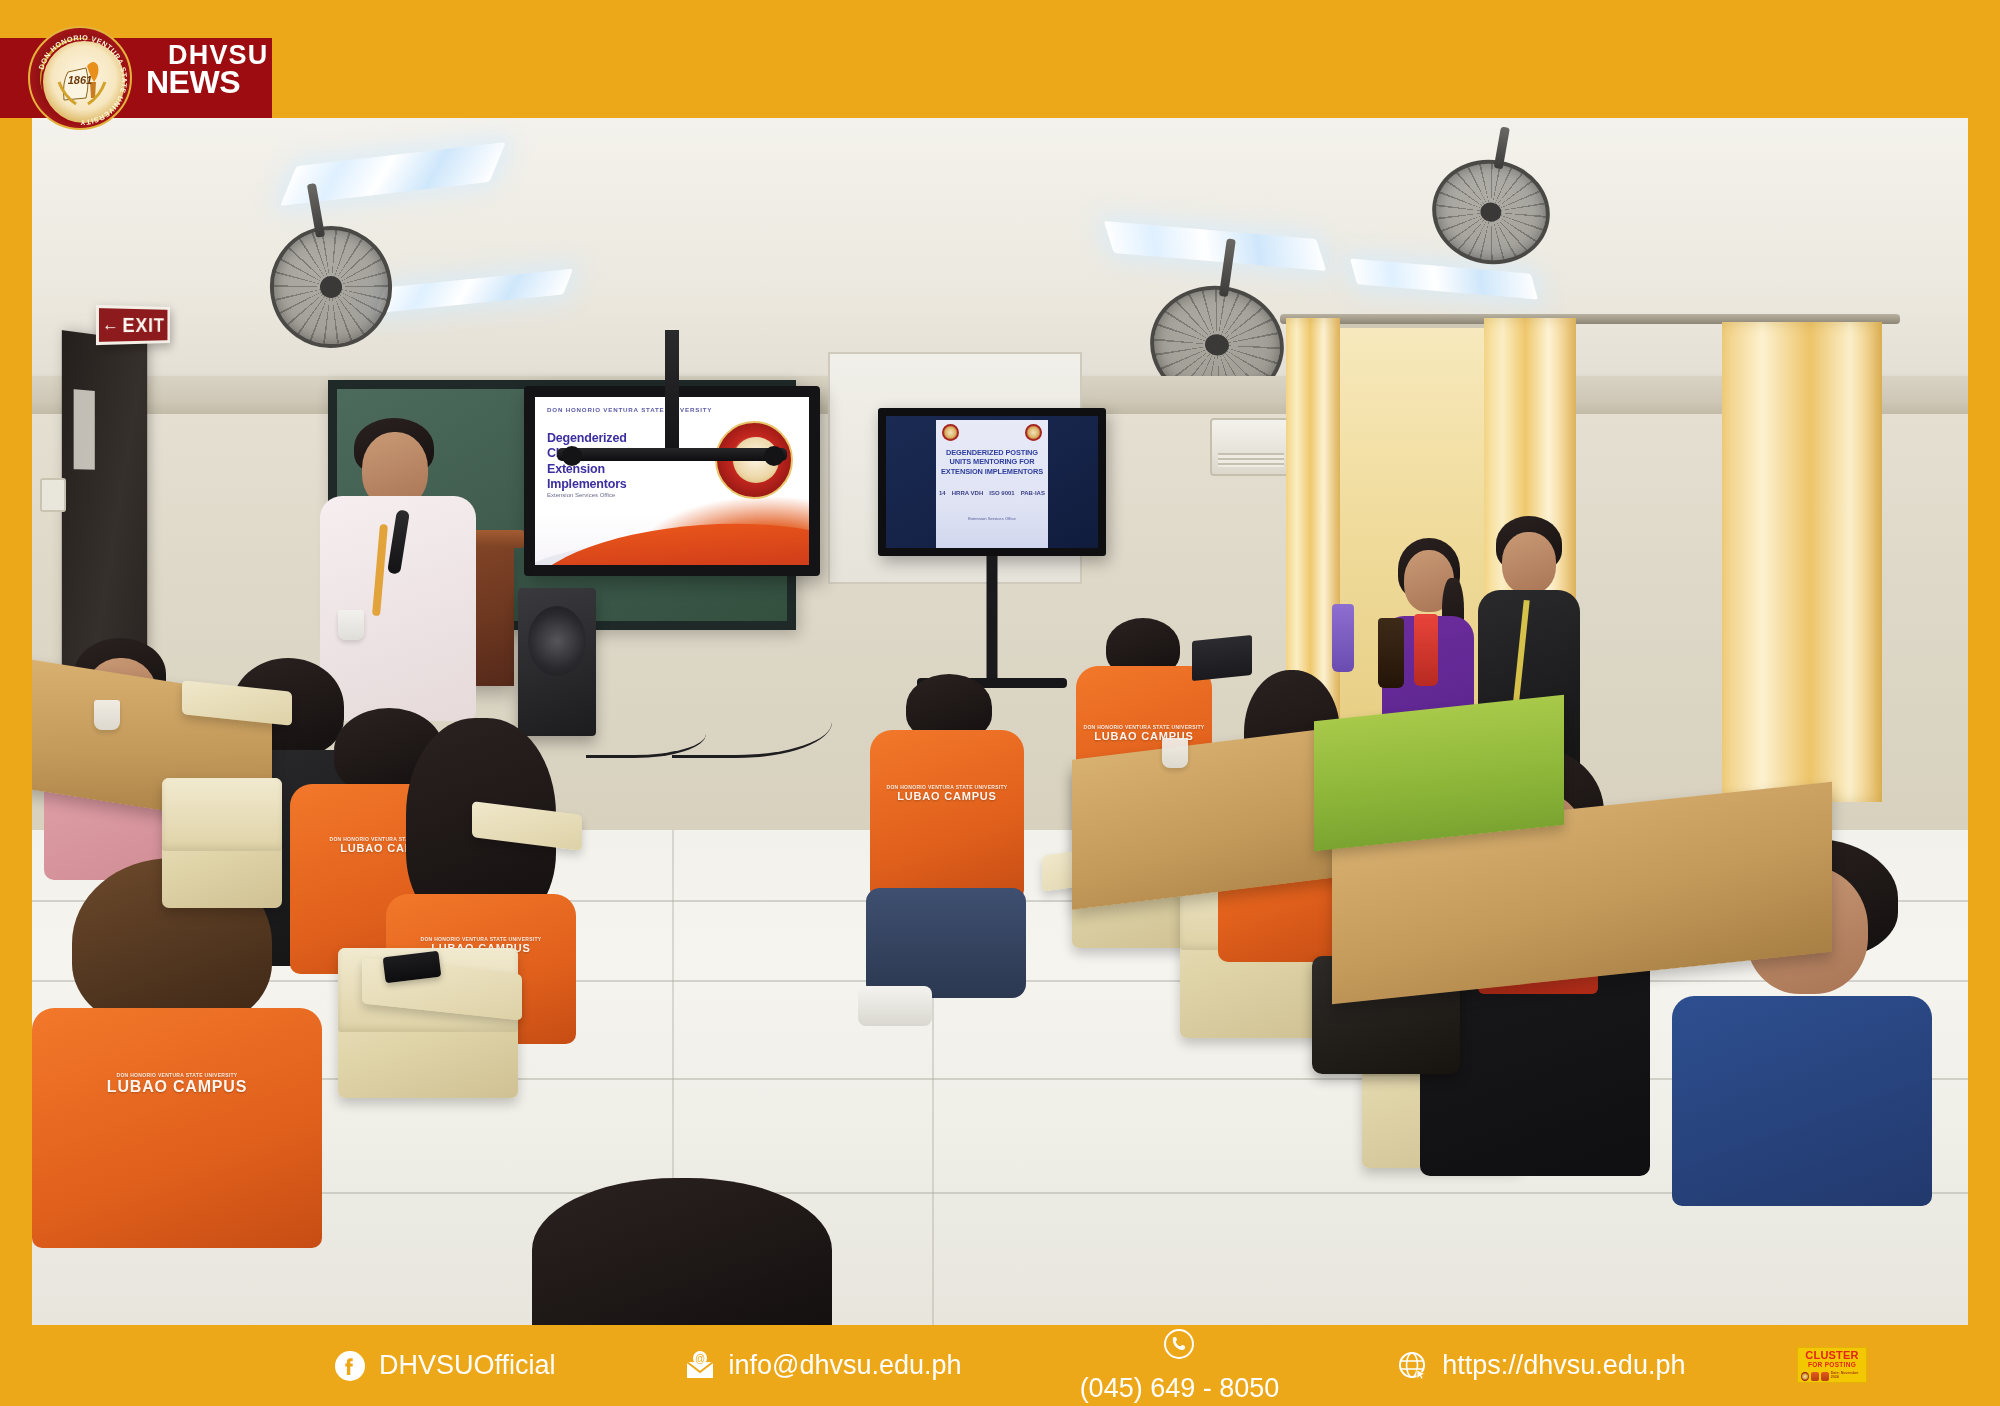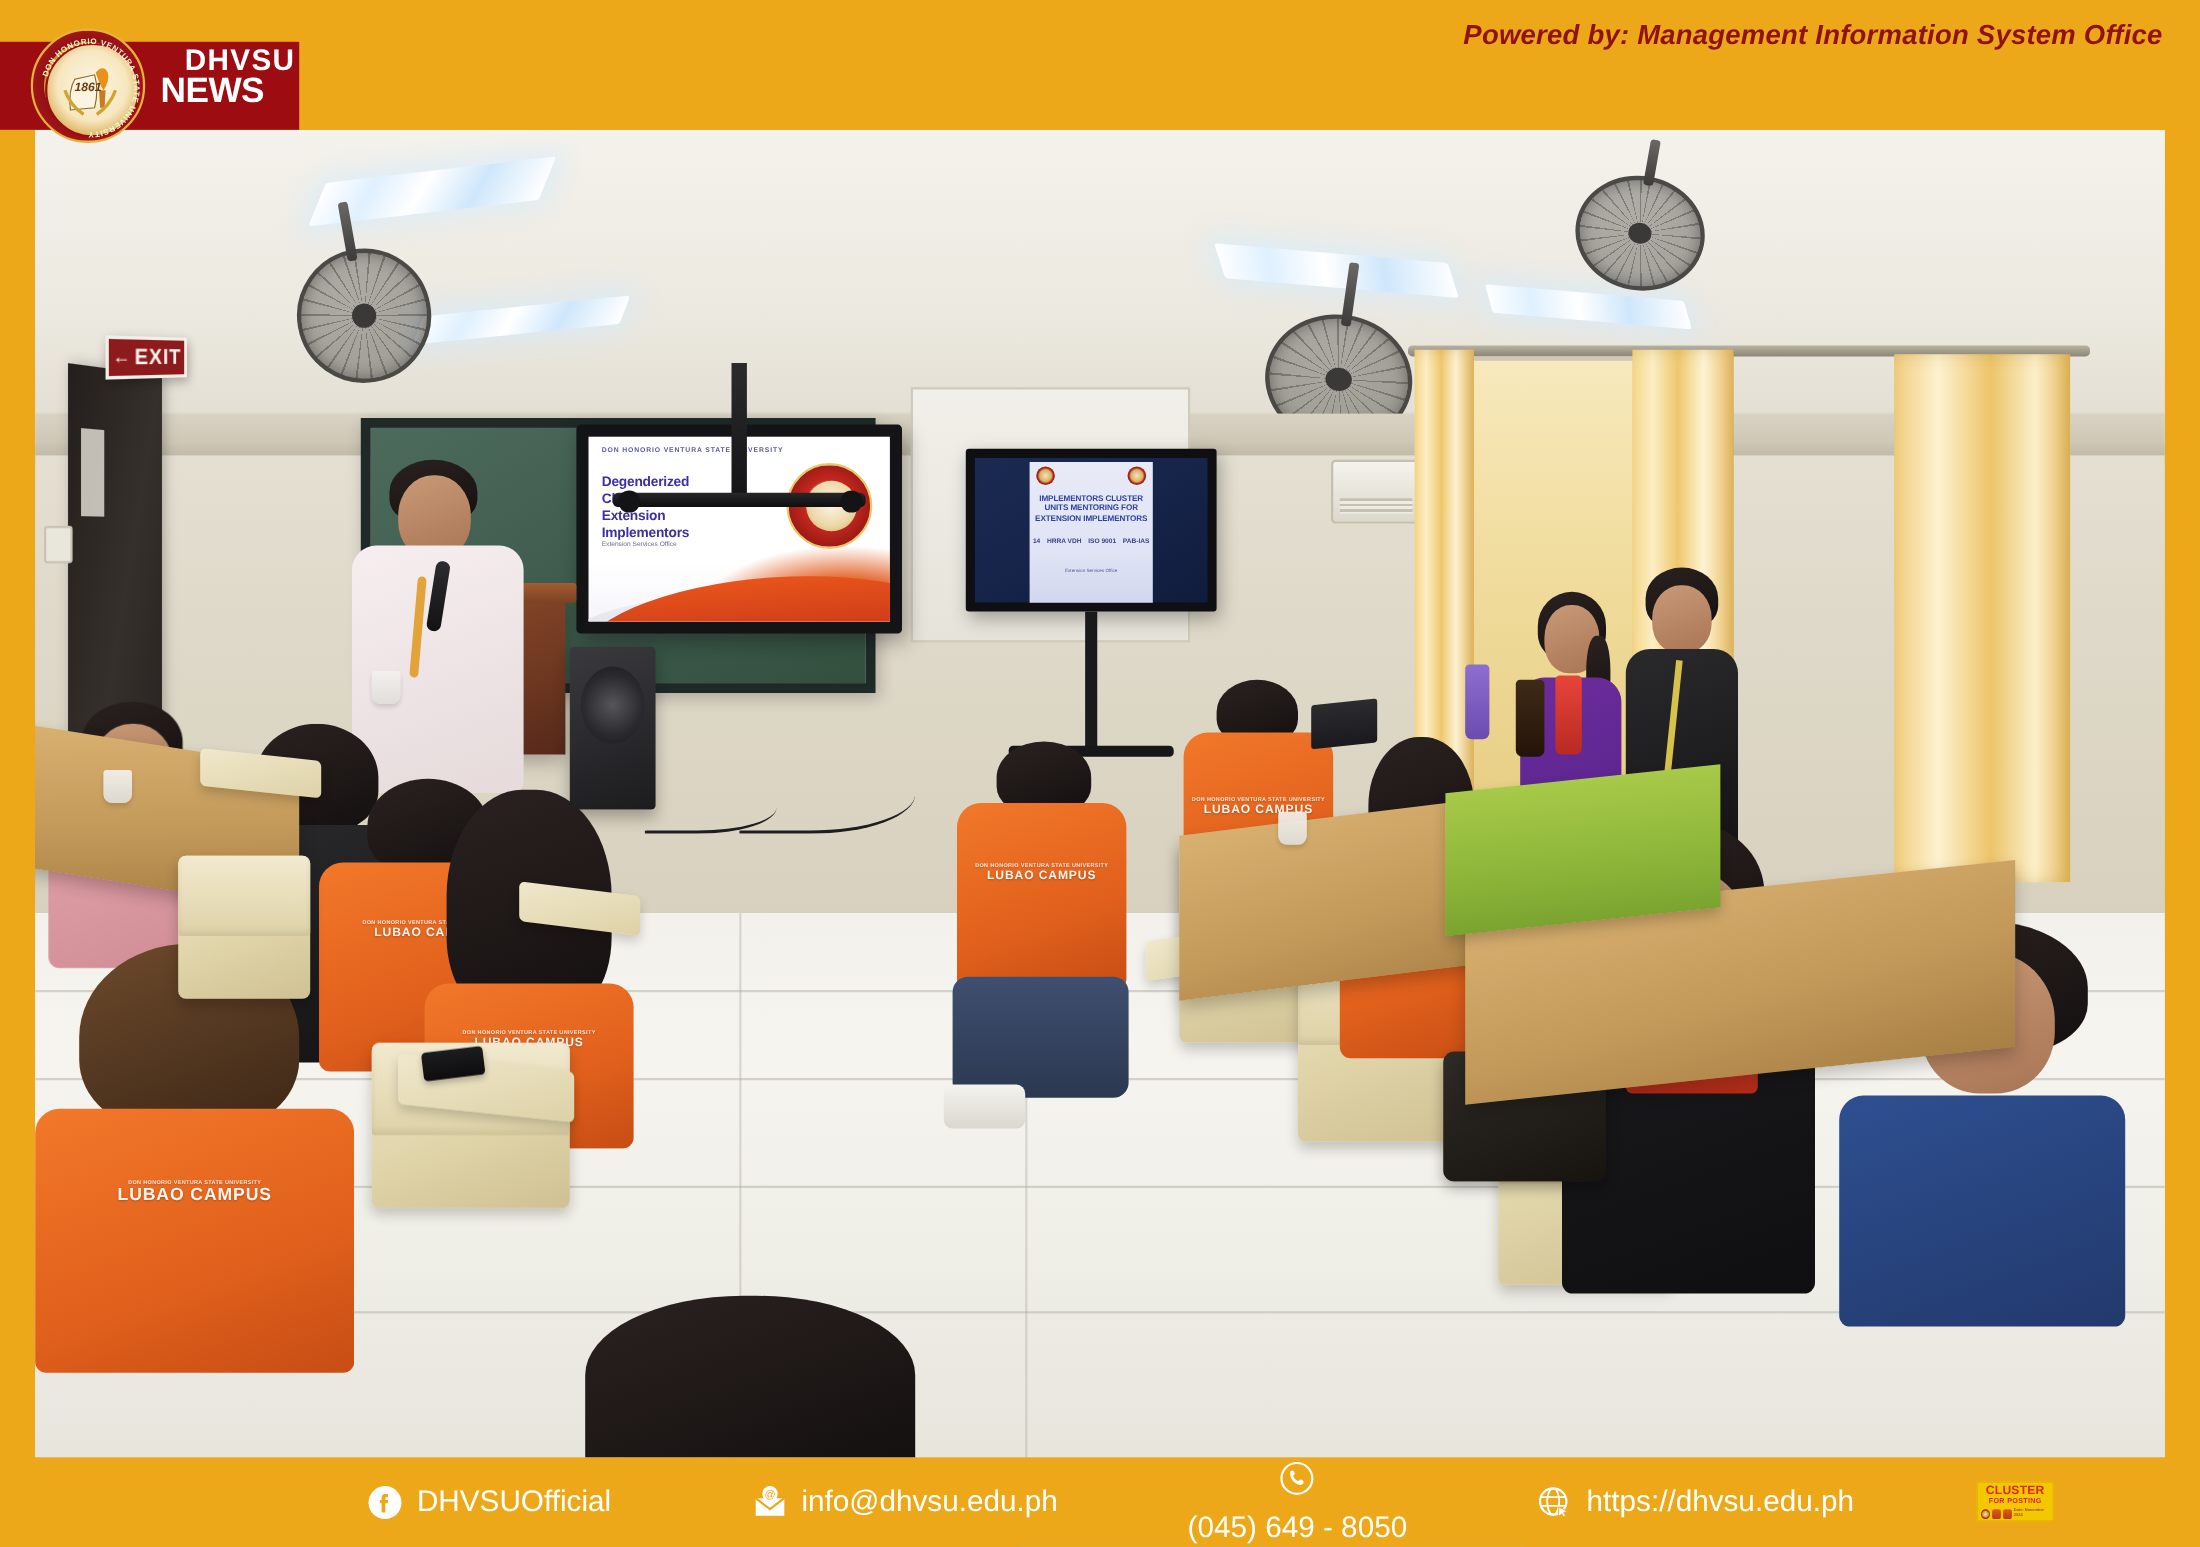--- a/index.html
+++ b/index.html
@@ -544,23 +544,20 @@
   .approved .mini { width: 9px; height: 9px; border-radius: 50%;
     background: radial-gradient(circle,#f6e2b4 0%,#cf9c33 45%,#a4201a 62%,#791210 100%); }
   .approved .mini.sq { border-radius: 2px; background: linear-gradient(#e05a1c,#b93d13); }
   .approved .adate { font-size: 3.6px; color: #a8410f; font-weight: 700; }
 </style>
 </head>
 <body>
 
 <div class="card">
 
-  <div class="topbar">
-    <div class="powered-by">Powered by: Management Information System Office</div>
-  </div>
 
   <div class="news-badge">
     <div class="seal">
       <svg class="seal-ring-text" viewBox="0 0 104 104">
         <defs>
             <path id="ringp" d="M 52,52 m -40,0 a 40,40 0 1,1 80,0 a 40,40 0 1,1 -80,0"></path>
           </defs>
         <text><textPath href="#ringp" startOffset="4%">DON HONORIO VENTURA STATE UNIVERSITY</textPath></text>
       </svg>
       <svg class="seal-inner-emblem" viewBox="0 0 52 56">
@@ -656,21 +653,21 @@
       <div class="caster" style="left:732px"></div>
 
       <div class="tv">
         <div class="tv-screen">
           <div class="tv-poster">
             <div class="tvp-logos">
               <span class="tvp-logo"></span>
               <span class="tvp-logo"></span>
             </div>
             <div class="tvp-title">
-              <span>IMPLEMENTORS CLUSTER</span><br>
+              <span>DEGENDERIZED POSTING</span><br>
               <span>UNITS MENTORING FOR</span><br>
               <span>EXTENSION IMPLEMENTORS</span>
             </div>
             <div class="tvp-mid">
               <span>14</span>
               <span>HRRA VDH</span>
               <span>ISO 9001</span>
               <span>PAB-IAS</span>
             </div>
             <div class="tvp-body">Extension Services Office</div>

